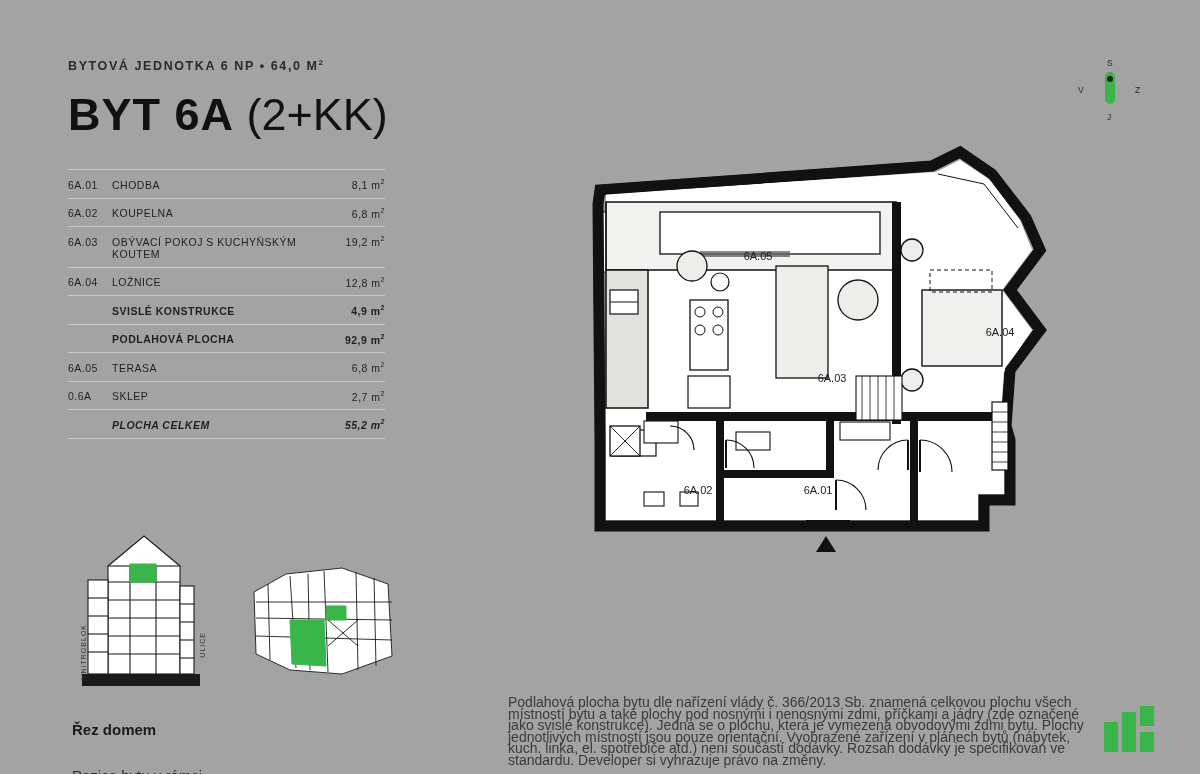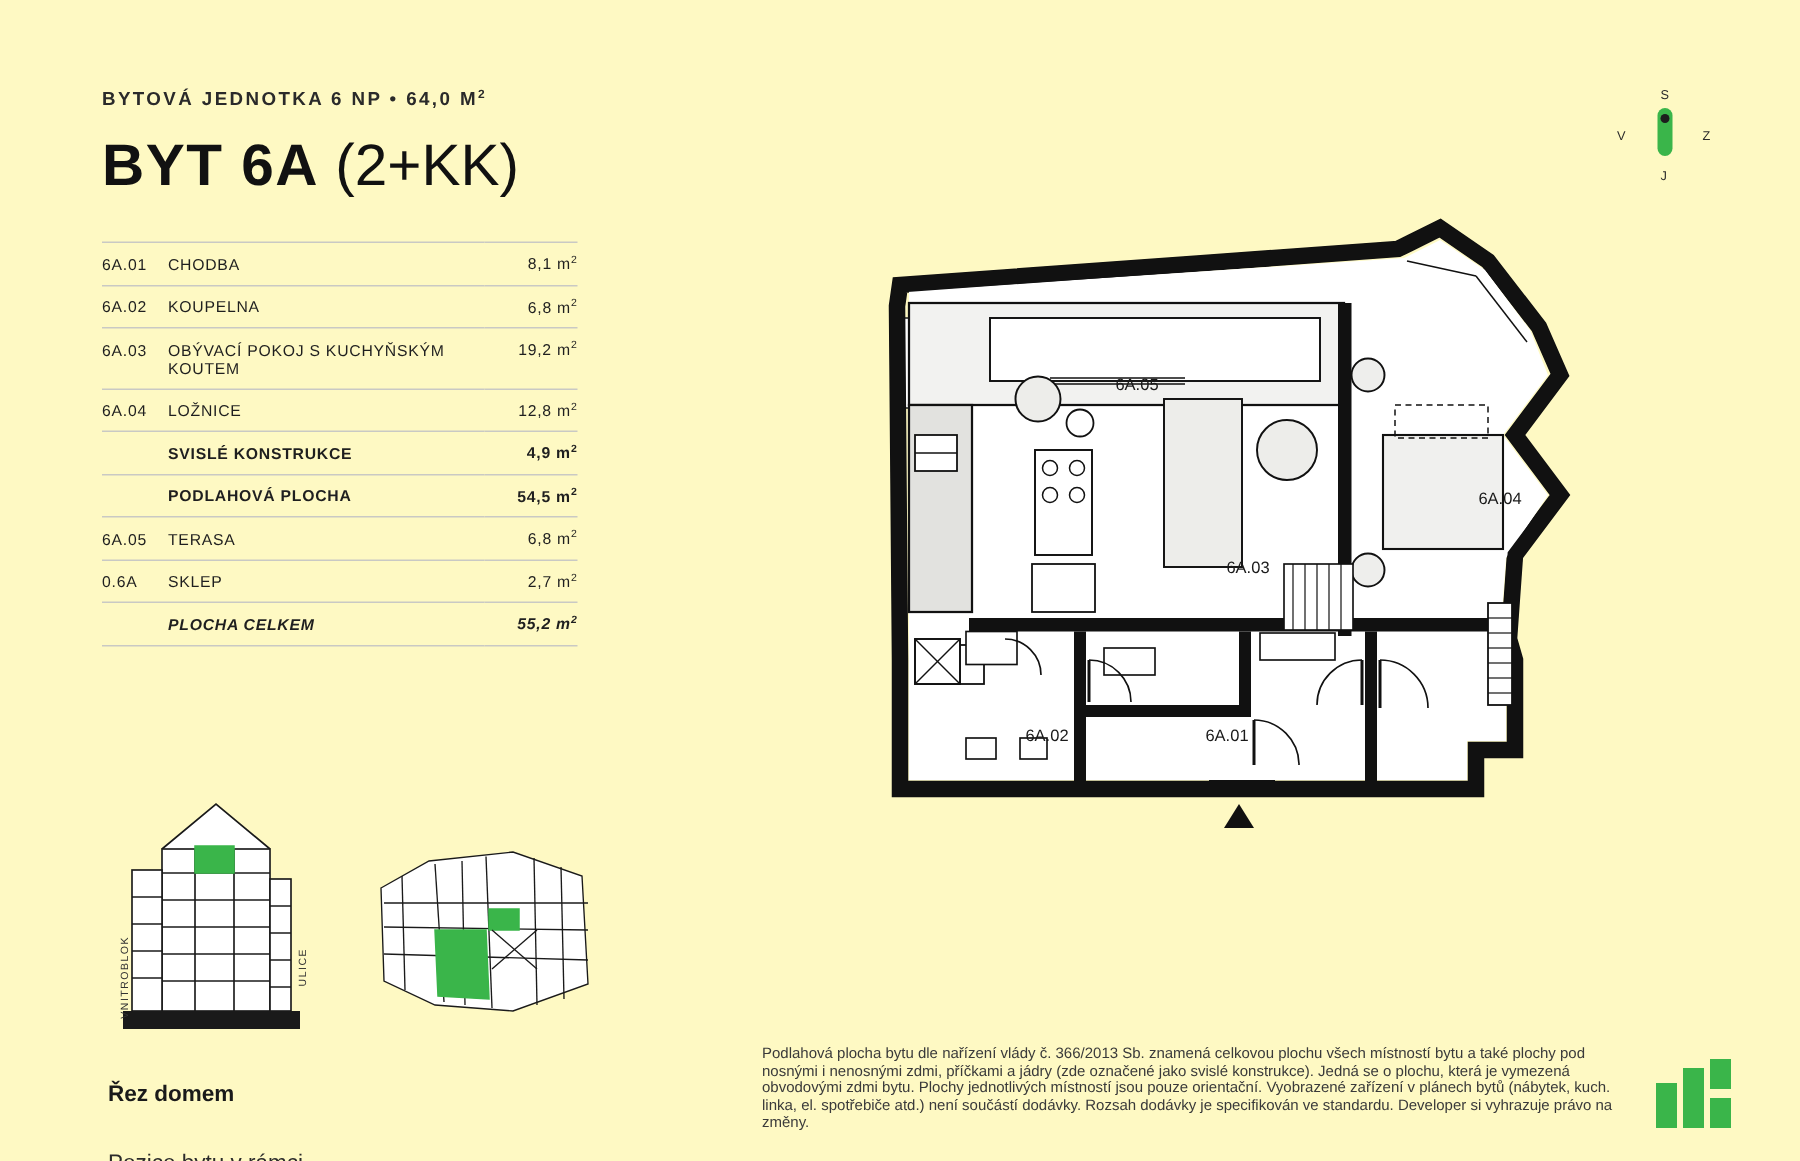--- a/index.html
+++ b/index.html
@@ -10,41 +10,41 @@
     background: #ffffff;
     font-family: "Liberation Sans", sans-serif;
     color: #1a1a1a;
     overflow: hidden;
     position: relative;
   }
   .page {
     position: absolute;
     left: 0; top: 0;
     width: 1200px; height: 774px;
-    background: #fef9c3;
+    background: #a3a3a3;
   }
 
   
   .left {
     position: absolute;
     left: 68px;
     top: 58px;
     width: 320px;
   }
   .eyebrow {
     font-size: 12.5px;
     letter-spacing: 1.6px;
     font-weight: bold;
     color: #2a2a2a;
     text-transform: uppercase;
     margin-bottom: 16px;
   }
   .eyebrow sup { font-size: 8px; vertical-align: super; }
   .title {
-    font-size: 39px;
+    font-size: 45px;
     letter-spacing: 0px;
     color: #111;
     margin: 0 0 28px 0;
     white-space: nowrap;
   }
   .title .bold { font-weight: bold; letter-spacing: 1px; }
   .title .light { font-weight: normal; letter-spacing: 0px; }
 
   
   .rooms { width: 317px; border-collapse: collapse; }
@@ -94,21 +94,21 @@
     transform: rotate(180deg);
     color: #333;
   }
 
   
   .note {
     position: absolute;
     left: 508px;
     top: 697px;
     width: 580px;
-    font-size: 10px;
+    font-size: 14px;
     line-height: 11.6px;
     color: #3a3a3a;
     text-align: left;
   }
 
   
   .compass {
     position: absolute;
     left: 1072px;
     top: 58px;
@@ -202,21 +202,21 @@
           <td class="area"><span>12,8 m</span><sup>2</sup></td>
         </tr>
         <tr class="strong">
           <td class="code"></td>
           <td class="name">SVISLÉ KONSTRUKCE</td>
           <td class="area"><span>4,9 m</span><sup>2</sup></td>
         </tr>
         <tr class="strong">
           <td class="code"></td>
           <td class="name">PODLAHOVÁ PLOCHA</td>
-          <td class="area"><span>54,5 m</span><sup>2</sup></td>
+          <td class="area"><span>92,9 m</span><sup>2</sup></td>
         </tr>
         <tr>
           <td class="code">6A.05</td>
           <td class="name">TERASA</td>
           <td class="area"><span>6,8 m</span><sup>2</sup></td>
         </tr>
         <tr>
           <td class="code">0.6A</td>
           <td class="name">SKLEP</td>
           <td class="area"><span>2,7 m</span><sup>2</sup></td>

